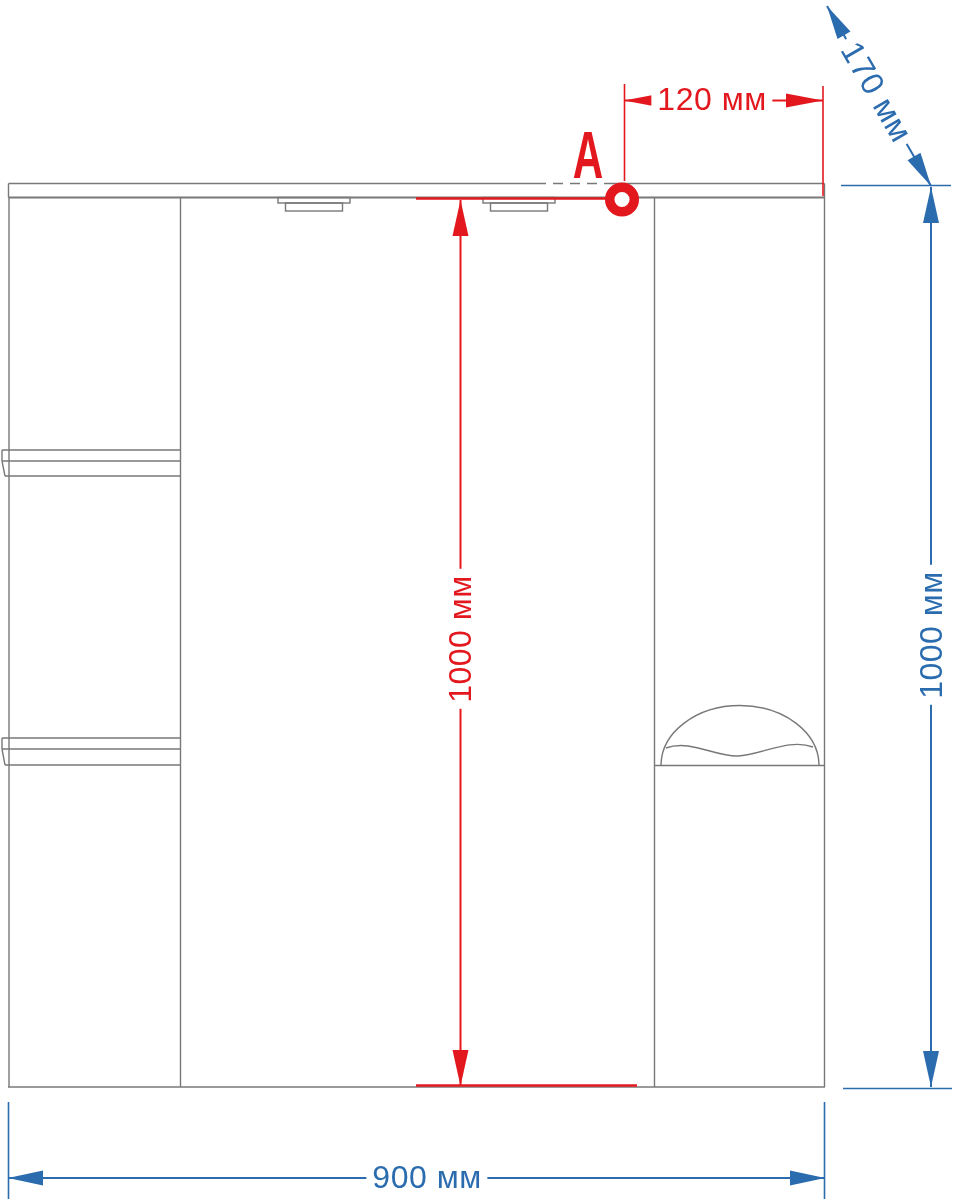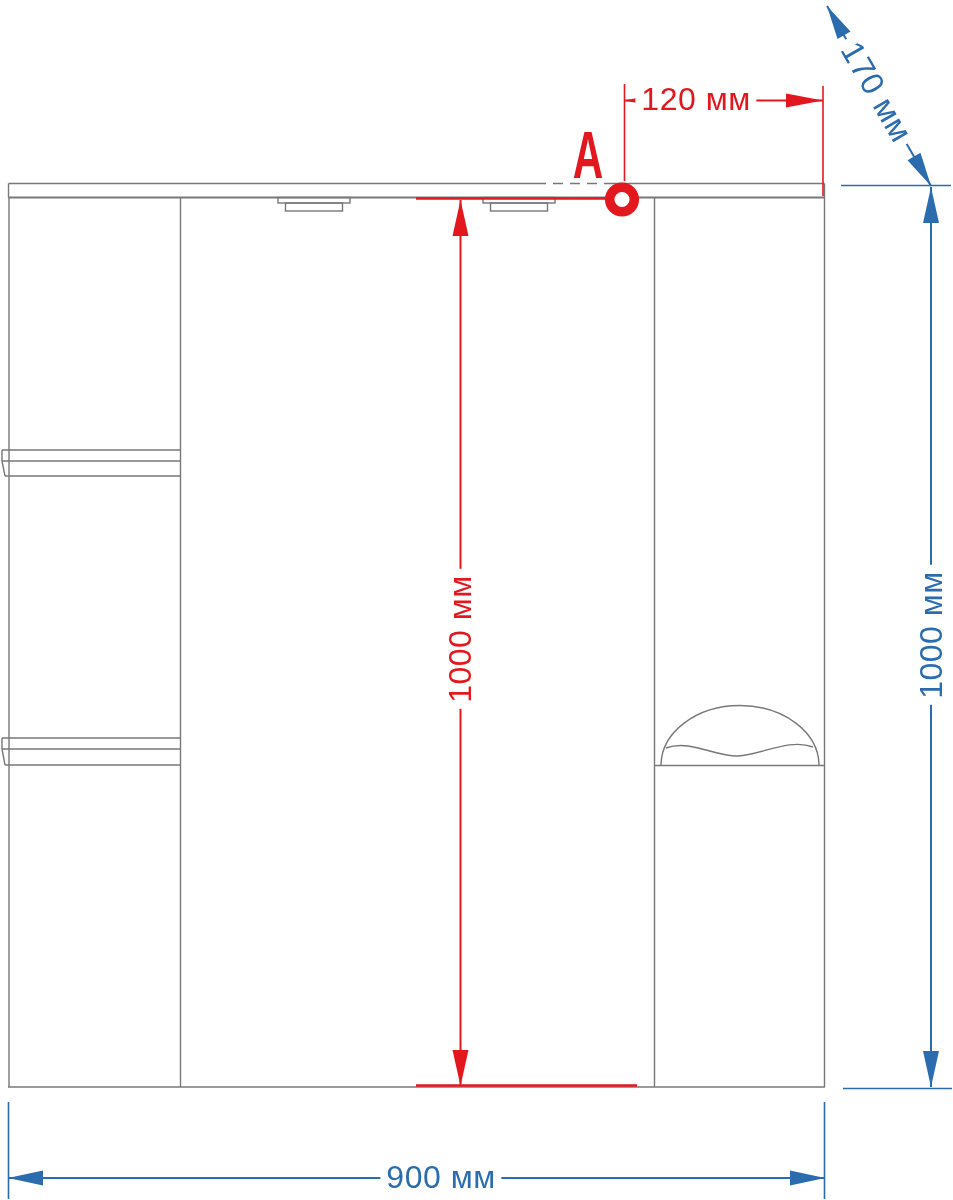--- a/index.html
+++ b/index.html
@@ -123,23 +123,23 @@
         <path d="M824.5,1102 V1199" stroke-width="1.6"></path>
         <path d="M8,1178 H825"></path>
         <polygon points="8,1178 43,1170.5 43,1185.5" fill="#2b6caf" stroke="none"></polygon>
         <polygon points="825,1178 790,1170.5 790,1185.5" fill="#2b6caf" stroke="none"></polygon>
       </g>
     </g>
   </svg>
 
   <div class="marker-a">A</div>
 
-  <div class="dim-label dim-red" style="left:696px; top:100px;">120 мм</div>
+  <div class="dim-label dim-red" style="left:712px; top:100px;">120 мм</div>
 
   <div class="dim-label dim-blue rot-diag" style="left:876px; top:92px;">170 мм</div>
 
   <div class="dim-label dim-red rot-ccw" style="left:461px; top:639px;">1000 мм</div>
 
   <div class="dim-label dim-blue rot-ccw" style="left:932px; top:635px;">1000 мм</div>
 
-  <div class="dim-label dim-blue" style="left:441px; top:1178px;">900 мм</div>
+  <div class="dim-label dim-blue" style="left:427px; top:1178px;">900 мм</div>
 
 </div>
 
 </body></html>

